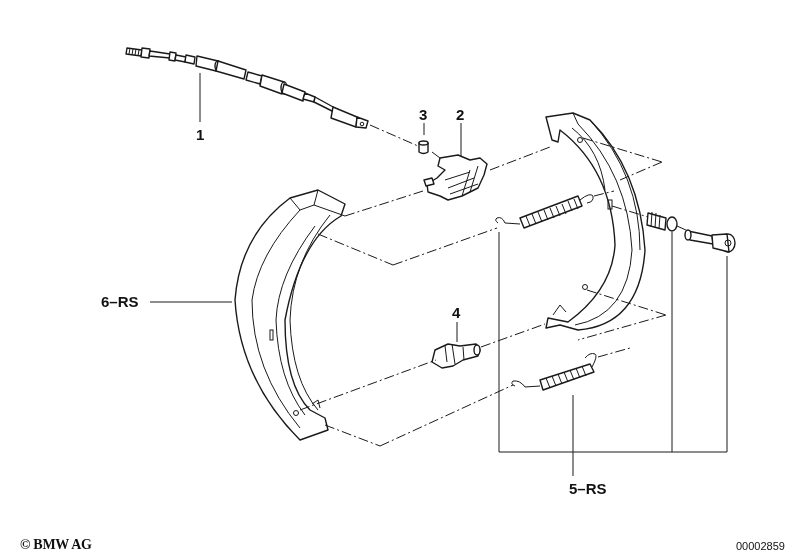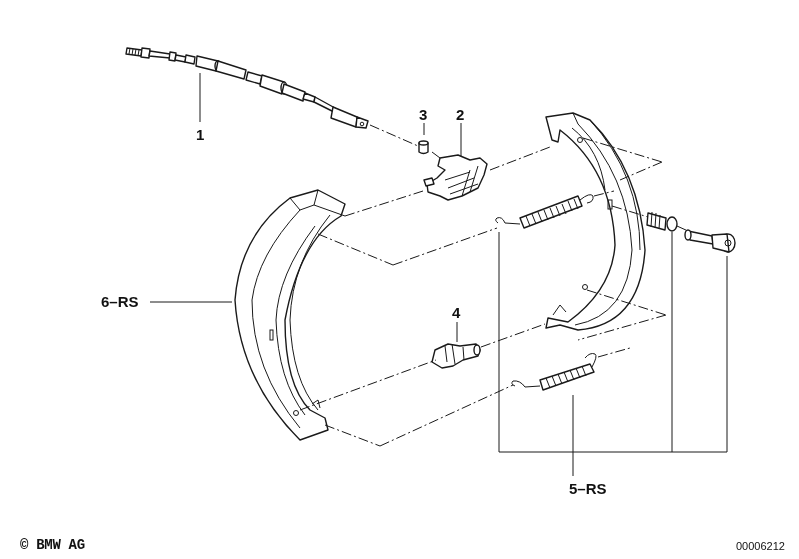--- a/index.html
+++ b/index.html
@@ -3,21 +3,21 @@
 <meta charset="utf-8">
 <style>
   html, body { margin: 0; padding: 0; background: #ffffff; }
   body { width: 799px; height: 559px; position: relative; overflow: hidden; font-family: "Liberation Sans", sans-serif; }
   #diagram { position: absolute; left: 0; top: 0; width: 799px; height: 559px; }
   .part { fill: #ffffff; stroke: #1a1a1a; stroke-width: 1.4; stroke-linejoin: round; stroke-linecap: round; }
   .part-thin { fill: none; stroke: #1a1a1a; stroke-width: 1; }
   .leader { fill: none; stroke: #1a1a1a; stroke-width: 1; }
   .dash { fill: none; stroke: #1a1a1a; stroke-width: 1; stroke-dasharray: 10 3 2 3; }
   .callout { font-family: "Liberation Sans", sans-serif; font-weight: bold; font-size: 15px; fill: #111; }
-  .footer-left { position: absolute; left: 20px; top: 537px; font-family: Liberation Mono, monospace; font-weight: bold; font-size: 14px; color: #111; letter-spacing: -0.3px; }
+  .footer-left { position: absolute; left: 20px; top: 537px; font-family: Liberation Serif, serif; font-weight: bold; font-size: 14px; color: #111; letter-spacing: -0.3px; }
   .footer-right { position: absolute; left: 736px; top: 540px; font-family: "Liberation Sans", sans-serif; font-size: 11px; color: #111; }
 </style>
 </head>
 <body>
 
 <svg id="diagram" viewBox="0 0 799 559" xmlns="http://www.w3.org/2000/svg">
 
   <g>
 
     <path class="part" d="M127 48 L142 50 L141 56 L126 54 Z"></path>
@@ -146,13 +146,13 @@
     <line class="leader" x1="499" y1="232" x2="499" y2="452"></line>
     <line class="leader" x1="499" y1="452" x2="727" y2="452"></line>
     <line class="leader" x1="672" y1="232" x2="672" y2="452"></line>
     <line class="leader" x1="727" y1="256" x2="727" y2="452"></line>
     <line class="leader" x1="573" y1="395" x2="573" y2="476"></line>
   </g>
   <text class="callout" x="569" y="494">5–RS</text>
 </svg>
 
 <div class="footer-left">© BMW AG</div>
-<div class="footer-right">00006212</div>
+<div class="footer-right">00002859</div>
 
 </body></html>

